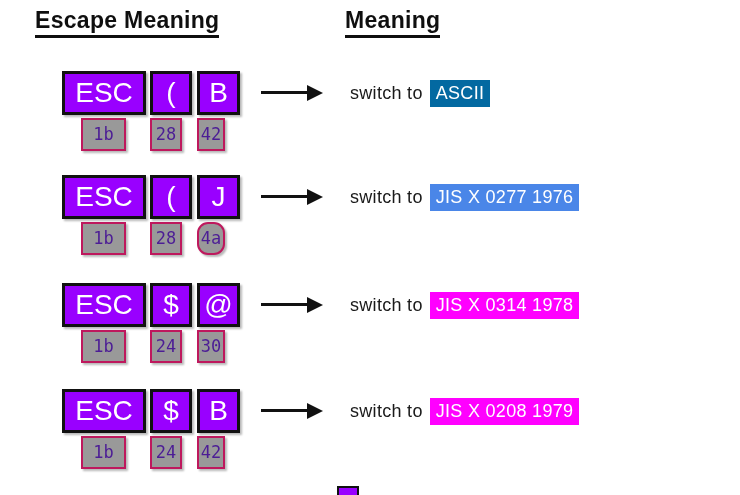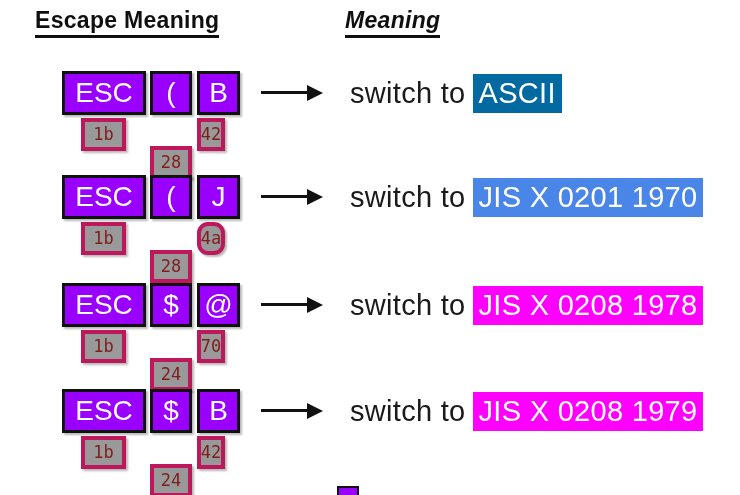--- a/index.html
+++ b/index.html
@@ -10,58 +10,58 @@
   }
 
   
   .header-label {
     position:absolute; top:7px;
     font-size:23px; font-weight:bold; color:#0f0f0f;
     letter-spacing:0.3px;
     border-bottom:3px solid #0f0f0f; padding-bottom:1px;
   }
   .hdr-escape { left:35px; }
-  .hdr-meaning { left:345px;font-style:italic; }
+  .hdr-meaning { left:345px; }
 
   
   .seq-row { position:absolute; left:4px; width:740px; height:100px; }
 
   .pbox {
     position:absolute; top:0; height:44px; box-sizing:border-box;
     border:3px solid #111111; color:#ffffff;
     display:flex; align-items:center; justify-content:center;
     font-size:28px; line-height:1;
     box-shadow:2px 2px 2px rgba(0,0,0,0.28);
   }
   .hexbox {
     position:absolute; top:47px; height:33px; box-sizing:border-box;
-    border:4px solid #be185d; color:#7f1d1d;
+    border:2px solid #be185d; color:#4c1d95;
     display:flex; align-items:center; justify-content:center;
     font-family:"DejaVu Sans Mono", monospace; font-size:17px; line-height:1;
     box-shadow:2px 2px 2px rgba(0,0,0,0.28);
   }
   .b0 { left:58px;  width:84px; }
   .b1 { left:146px; width:42px; }
   .b2 { left:193px; width:43px; }
   .h0 { left:77px;  width:45px; }
-  .h1 { left:146px; width:42px;margin-top:28px; }
+  .h1 { left:146px; width:32px; }
   .h2 { left:193px; width:28px; }
 
   
   .arrow { position:absolute; left:257px; top:14px; width:62px; height:16px; }
   .arrow .shaft { position:absolute; left:0; top:6px; width:48px; height:3px; background:#111111; }
   .arrow .head  { position:absolute; left:46px; top:0; width:0; height:0;
                   border-left:16px solid #111111;
                   border-top:8px solid transparent; border-bottom:8px solid transparent; }
 
   
   .meaning {
     position:absolute; left:346px; top:0; height:44px;
     display:flex; align-items:center;
-    font-size:29px; color:#1a1a1a; letter-spacing:0.3px; white-space:nowrap;
+    font-size:18px; color:#1a1a1a; letter-spacing:0.3px; white-space:nowrap;
   }
   .meaning .target { color:#ffffff; padding:3px 6px; margin-left:7px; }
 
   
   .row-0 { top:71px; }
   .row-1 { top:175px; }
   .row-2 { top:283px; }
   .row-3 { top:389px; }
 
   
@@ -101,38 +101,38 @@
     <div class="pbox b2" style="background-color: rgb(153, 0, 255);">J</div>
     <div class="hexbox h0" style="background-color: rgb(153, 153, 153);">1b</div>
     <div class="hexbox h1" style="background-color: rgb(153, 153, 153);">28</div>
     <div class="hexbox h2" style="background-color: rgb(153, 153, 153); border-radius: 11px;">4a</div>
     <div class="arrow">
       <div class="shaft"></div>
       <div class="head"></div>
     </div>
     <div class="meaning">
       <span>switch to</span>
-      <span class="target" style="background-color: rgb(74, 134, 232);">JIS X 0201 1970</span>
+      <span class="target" style="background-color: rgb(74, 134, 232);">JIS X 0277 1976</span>
     </div>
   </div>
 
   <div class="seq-row row-2">
     <div class="pbox b0" style="background-color: rgb(153, 0, 255);">ESC</div>
     <div class="pbox b1" style="background-color: rgb(153, 0, 255);">$</div>
     <div class="pbox b2" style="background-color: rgb(153, 0, 255);">@</div>
     <div class="hexbox h0" style="background-color: rgb(153, 153, 153);">1b</div>
     <div class="hexbox h1" style="background-color: rgb(153, 153, 153);">24</div>
-    <div class="hexbox h2" style="background-color: rgb(153, 153, 153);">70</div>
+    <div class="hexbox h2" style="background-color: rgb(153, 153, 153);">30</div>
     <div class="arrow">
       <div class="shaft"></div>
       <div class="head"></div>
     </div>
     <div class="meaning">
       <span>switch to</span>
-      <span class="target" style="background-color: rgb(255, 0, 255);">JIS X 0208 1978</span>
+      <span class="target" style="background-color: rgb(255, 0, 255);">JIS X 0314 1978</span>
     </div>
   </div>
 
   <div class="seq-row row-3">
     <div class="pbox b0" style="background-color: rgb(153, 0, 255);">ESC</div>
     <div class="pbox b1" style="background-color: rgb(153, 0, 255);">$</div>
     <div class="pbox b2" style="background-color: rgb(153, 0, 255);">B</div>
     <div class="hexbox h0" style="background-color: rgb(153, 153, 153);">1b</div>
     <div class="hexbox h1" style="background-color: rgb(153, 153, 153);">24</div>
     <div class="hexbox h2" style="background-color: rgb(153, 153, 153);">42</div>

